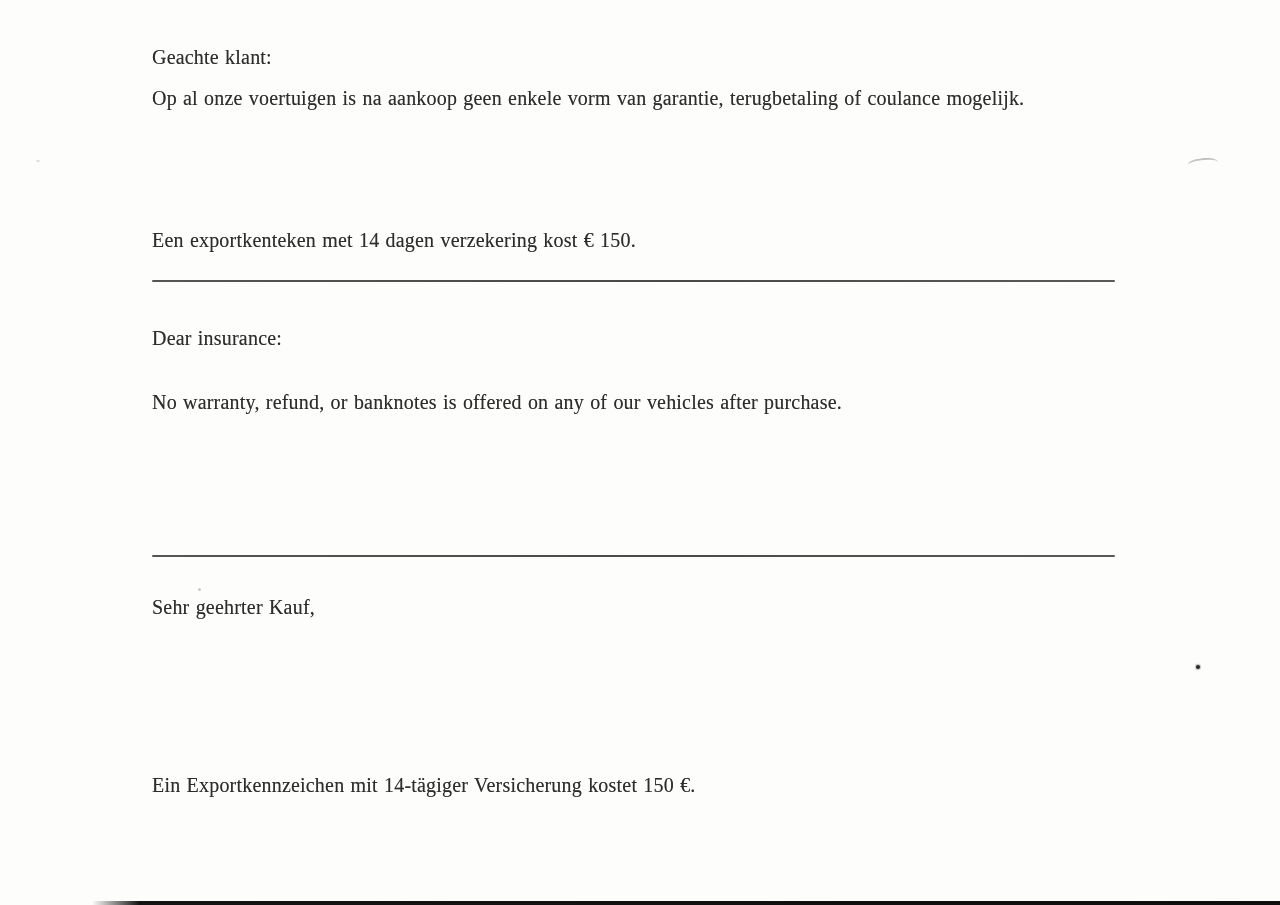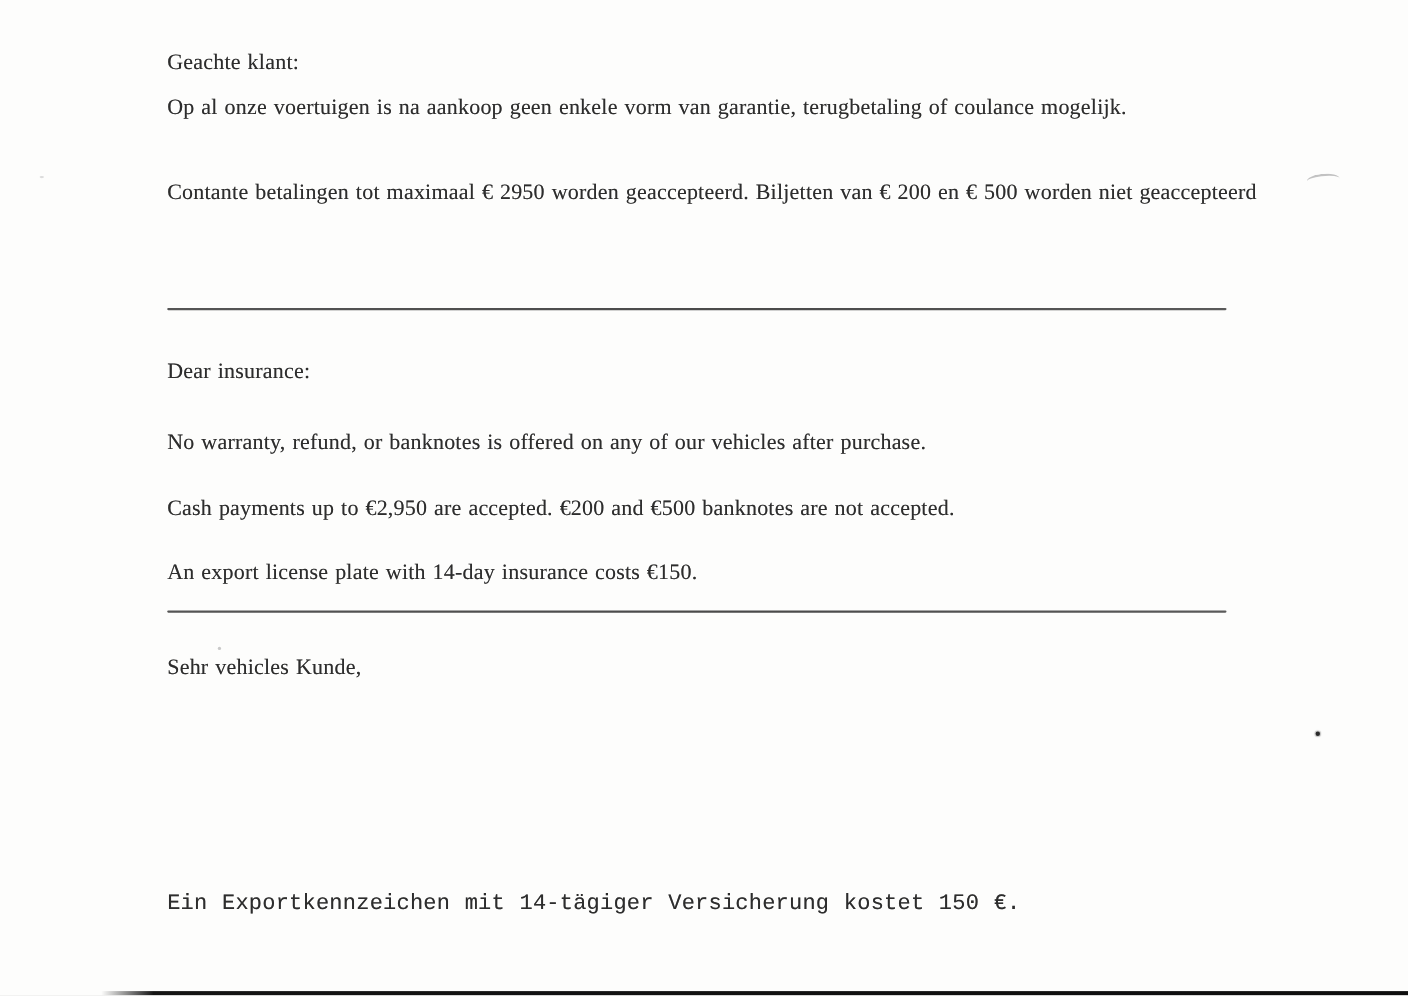--- a/index.html
+++ b/index.html
@@ -33,21 +33,21 @@
   .t2  { top: 86px;  }
   .t3  { top: 163px; }
   .t4  { top: 228px; }
   .t5  { top: 326px; }
   .t6  { top: 390px; }
   .t7  { top: 450px; }
   .t8  { top: 508px; }
   .t9  { top: 595px; }
   .t10 { top: 653px; }
   .t11 { top: 712px; }
-  .t12 { top: 810px; font-family: Liberation Mono, monospace; }
+  .t12 { top: 773px; }
   .rule {
     position: absolute;
     left: 152px;
     width: 963px;
     height: 2px;
     background: linear-gradient(to right, #555 0%, #4a4a4a 55%, #5a5a5a 100%);
     border-radius: 1px;
   }
   .rule1 { top: 280px; }
   .rule2 { top: 555px; }
@@ -99,32 +99,30 @@
     background: linear-gradient(to right, rgba(16,16,16,0) 0%, #141414 4%, #0e0e0e 100%);
   }
 </style>
 </head>
 <body>
 
 <div class="page">
 
   <p class="line t1">Geachte klant:</p>
   <p class="line t2">Op al onze voertuigen is na aankoop geen enkele vorm van garantie, terugbetaling of coulance mogelijk.</p>
-  <p class="line t3">Contante betalingen tot maximaal € 2950 worden geaccepteerd. Biljetten van € 200 en € 500 worden niet geaccepteerd</p>
+  <p class="line t4">Een exportkenteken met 14 dagen verzekering kost € 150.</p>
 
   <div class="rule rule1"></div>
 
   <p class="line t5">Dear insurance:</p>
   <p class="line t6">No warranty, refund, or banknotes is offered on any of our vehicles after purchase.</p>
-  <p class="line t7">Cash payments up to €2,950 are accepted. €200 and €500 banknotes are not accepted.</p>
-  <p class="line t8">An export license plate with 14-day insurance costs €150.</p>
 
   <div class="rule rule2"></div>
 
-  <p class="line t9">Sehr vehicles Kunde,</p>
+  <p class="line t9">Sehr geehrter Kauf,</p>
   <p class="line t12">Ein Exportkennzeichen mit 14-tägiger Versicherung kostet 150 €.</p>
 
   <div class="squiggle"></div>
   <div class="ink-dot"></div>
   <div class="speck-1"></div>
   <div class="speck-2"></div>
   <div class="bottom-edge"></div>
 
 </div>
 

